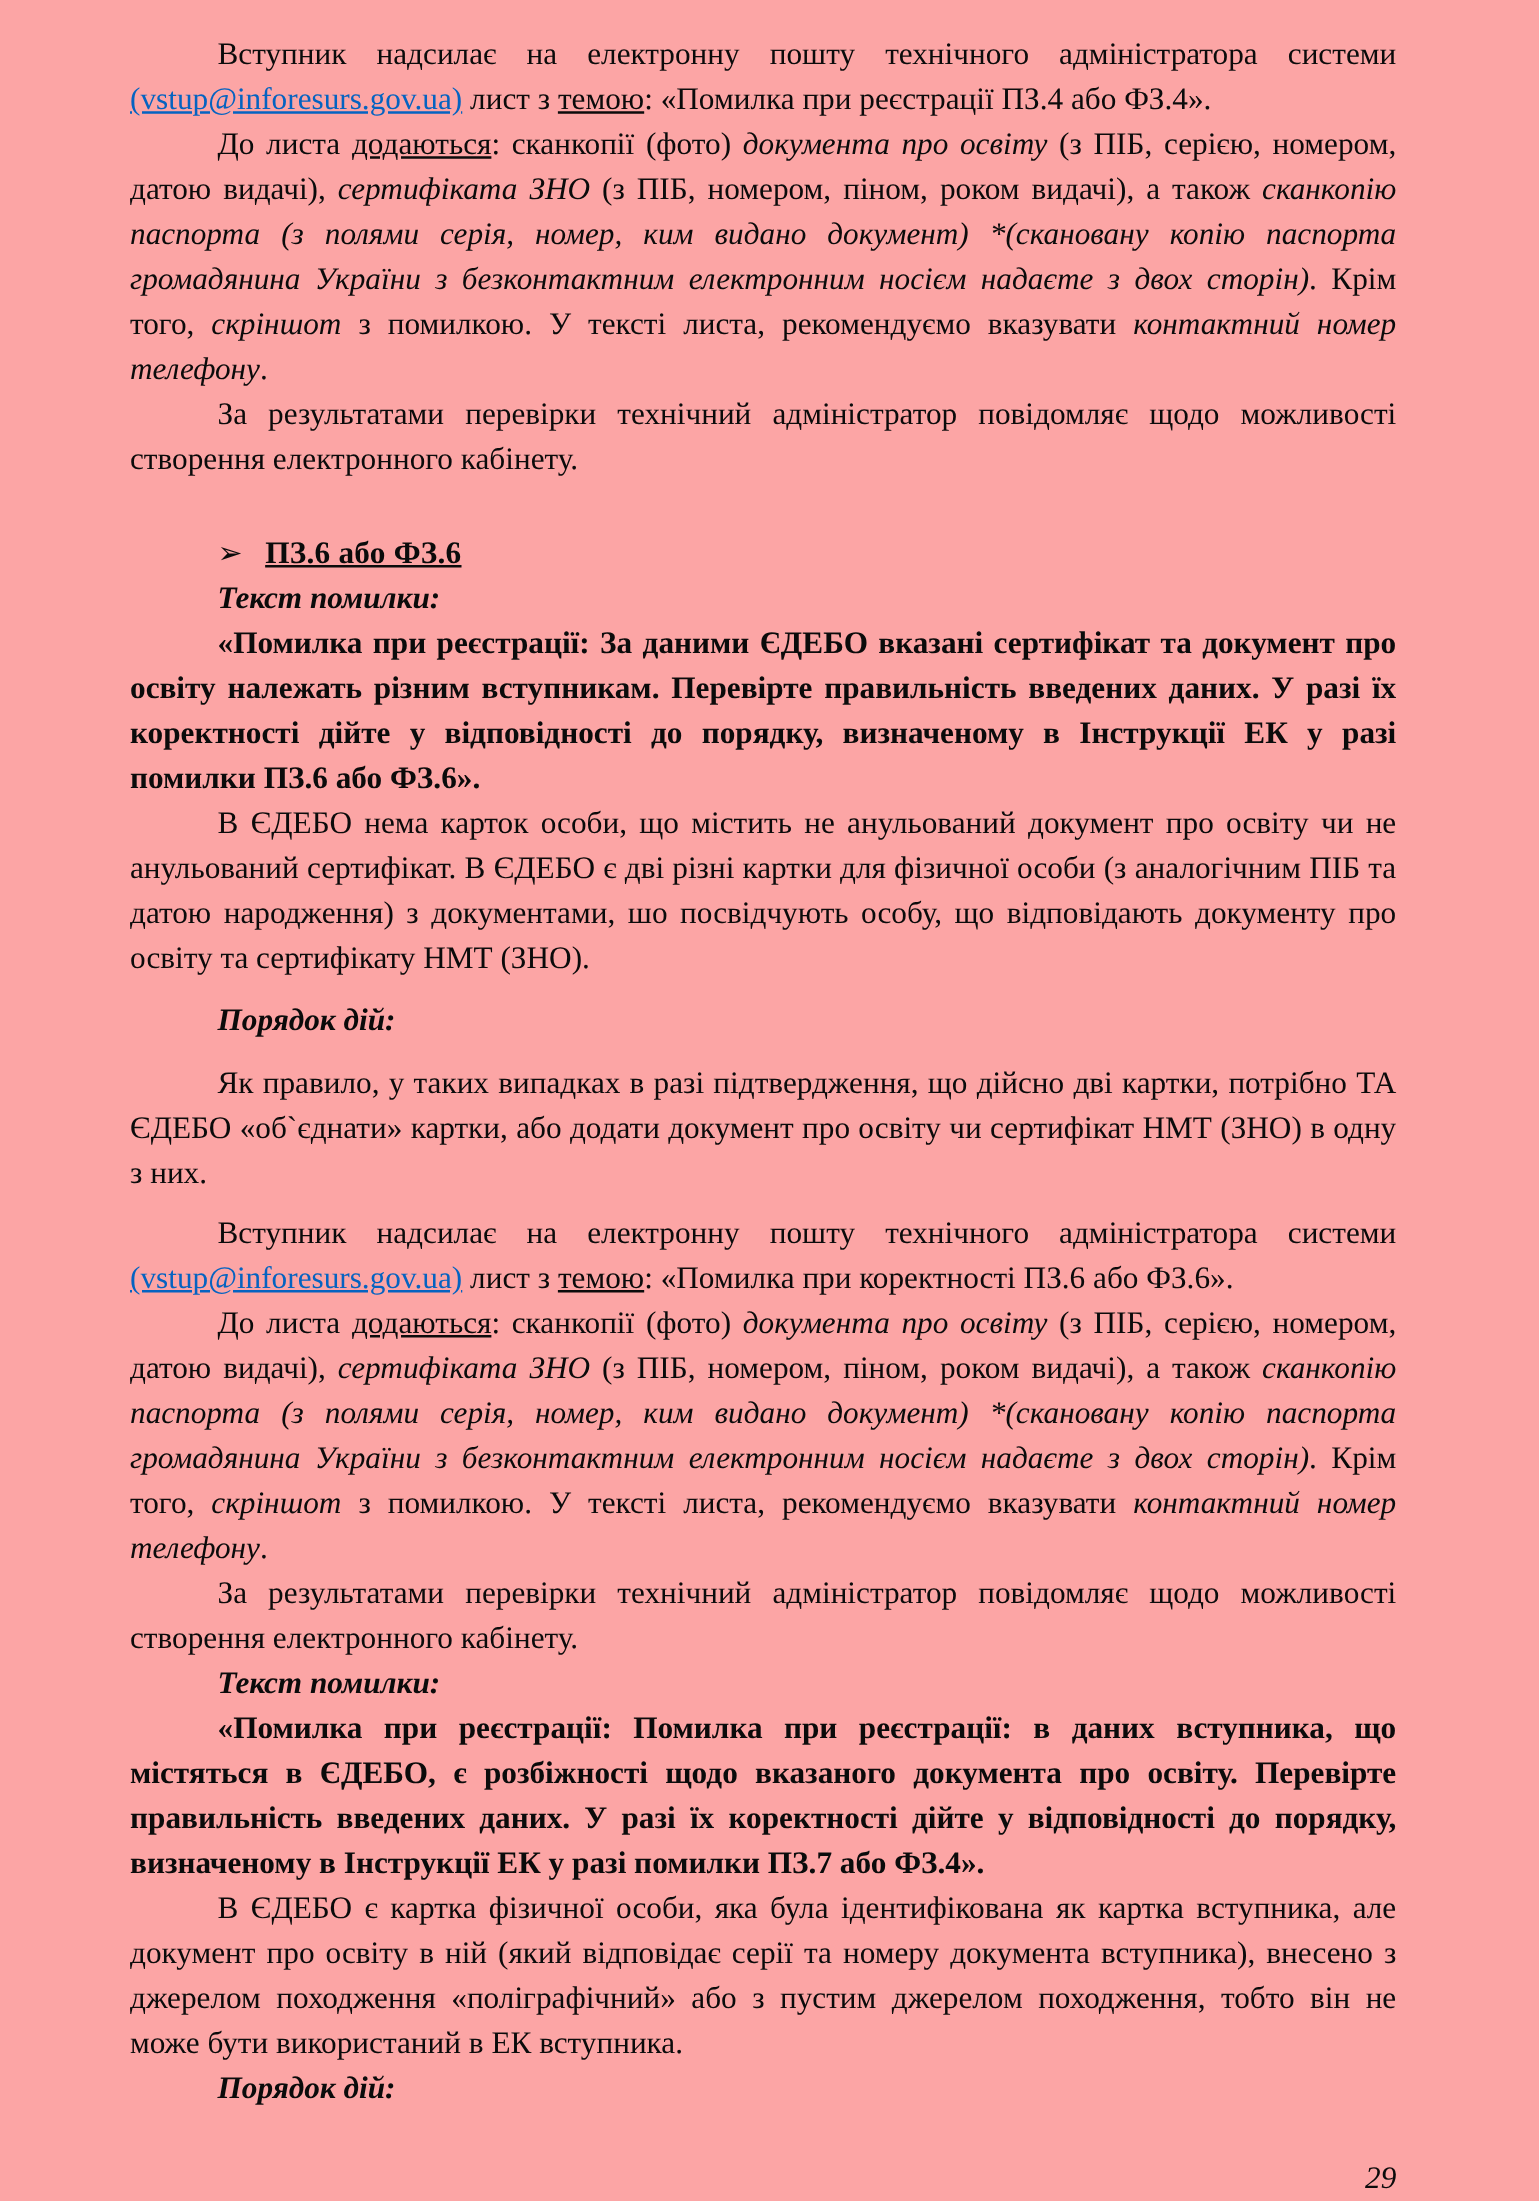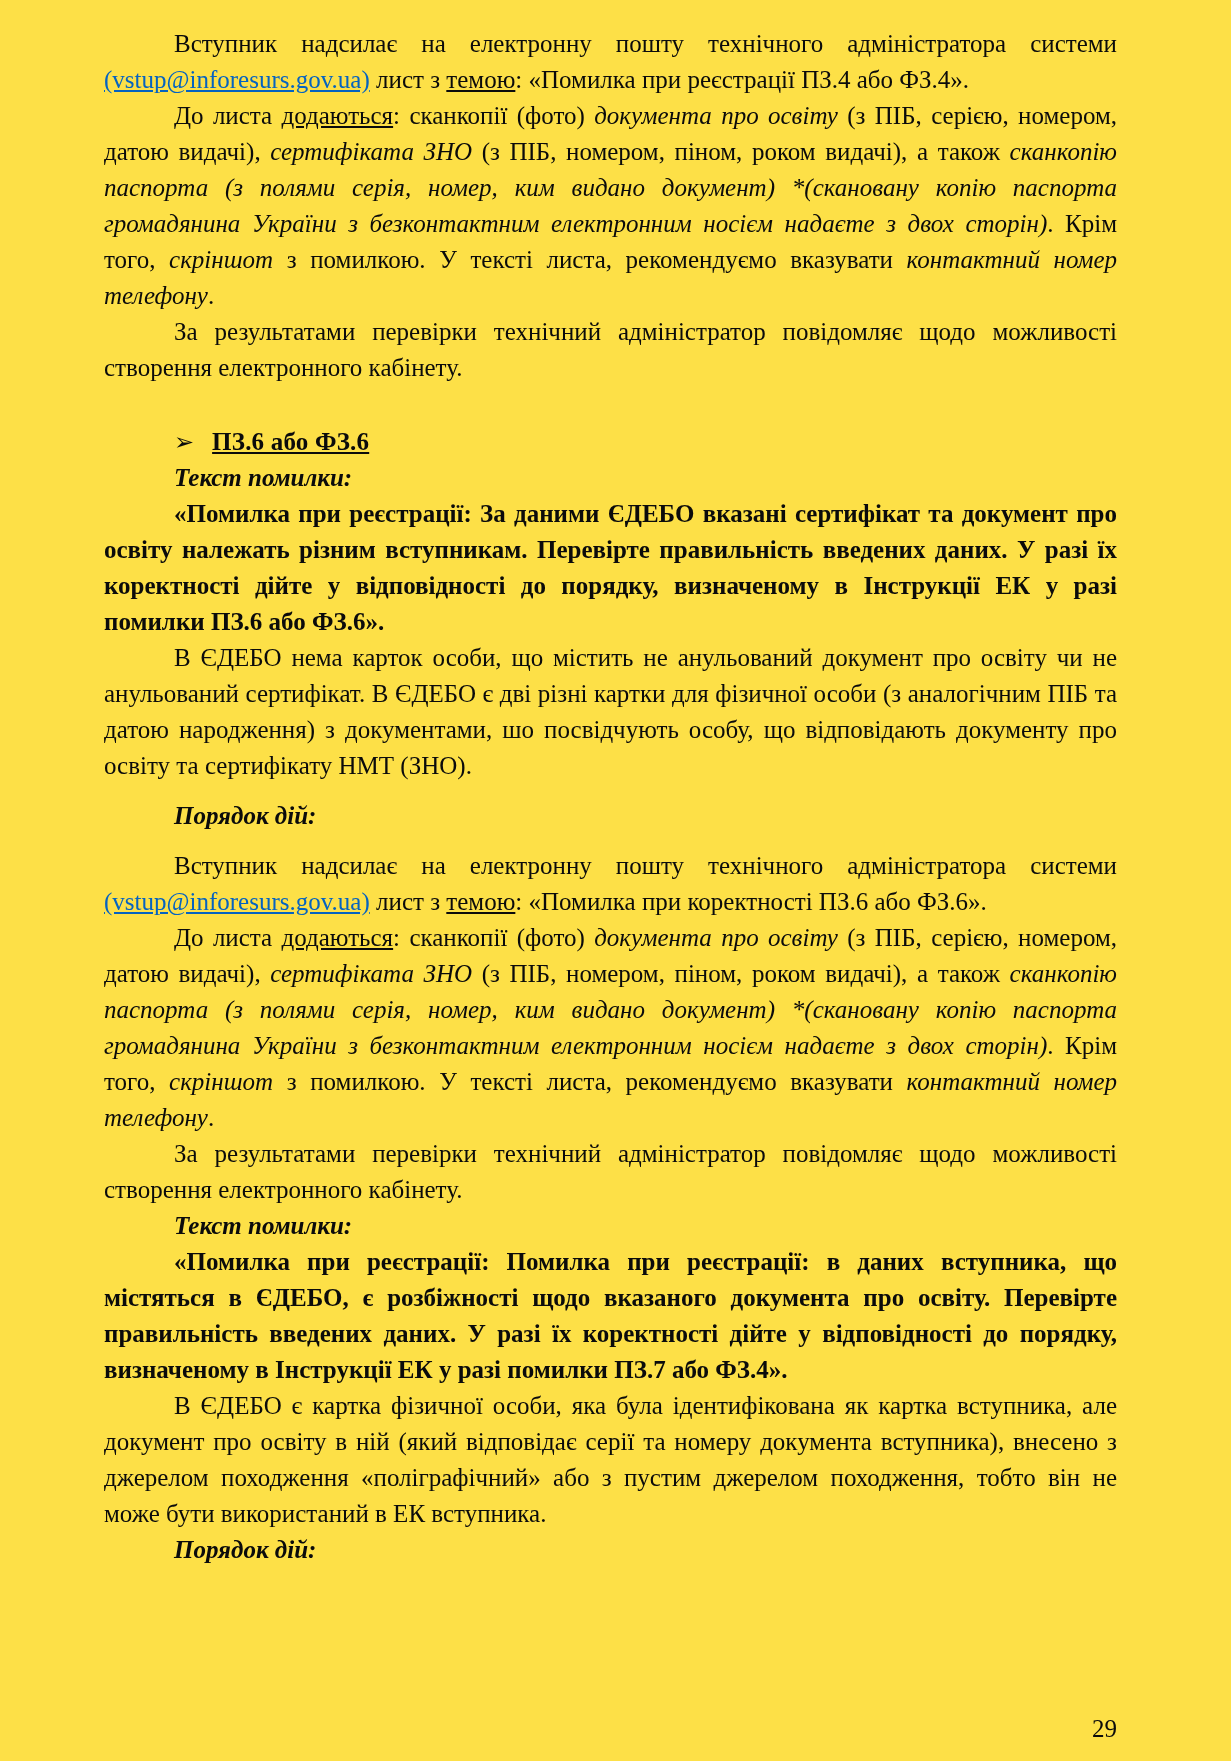--- a/index.html
+++ b/index.html
@@ -1,19 +1,19 @@
 <!DOCTYPE html>
 <html lang="uk"><head>
 <meta charset="utf-8">
 <style>
   html,body{margin:0;padding:0;background:#ffffff;}
   .page{
     position:relative;
     width:1231px;height:1761px;
-    background:#fde047;
+    background:#fca5a5;
     box-sizing:border-box;
     padding:26px 114px 0 104px;
     font-family:"Liberation Serif","DejaVu Serif",serif;
     font-size:25px;
     line-height:36px;
     color:#0b0b0b;
     overflow:hidden;
   }
   .par{
     margin:0;
@@ -54,22 +54,23 @@
   .bi{font-weight:normal;font-style:italic;}
   .ul{text-decoration:underline;}
   a.email{
     color:#0563C1;
     text-decoration:underline;
     cursor:pointer;
   }
   .page-number{
     position:absolute;
     right:114px;
-    bottom:14px;
+    bottom:0;
     font-size:25px;
+    font-style:italic;
   }
 </style>
 </head>
 <body>
 
 <div class="page">
 
   <p class="par">
     <span>Вступник надсилає на електронну пошту технічного адміністратора системи </span><a class="email">(vstup@inforesurs.gov.ua)</a><span> лист з </span><span class="ul">темою</span><span>: «Помилка при реєстрації ПЗ.4 або ФЗ.4».</span>
   </p>
@@ -85,20 +86,21 @@
   </div>
 
   <p class="label">Текст помилки:</p>
 
   <p class="error-text">«Помилка при реєстрації: За даними ЄДЕБО вказані сертифікат та документ про освіту належать різним вступникам. Перевірте правильність введених даних. У разі їх коректності дійте у відповідності до порядку, визначеному в Інструкції ЕК у разі помилки ПЗ.6 або ФЗ.6».</p>
 
   <p class="par">В ЄДЕБО нема карток особи, що містить не анульований документ про освіту чи не анульований сертифікат. В ЄДЕБО є дві різні картки для фізичної особи (з аналогічним ПІБ та датою народження) з документами, шо посвідчують особу, що відповідають документу про освіту та сертифікату НМТ (ЗНО).</p>
 
   <p class="label spaced">Порядок дій:</p>
 
+  <p class="par">Як правило, у таких випадках в разі підтвердження, що дійсно дві картки, потрібно ТА ЄДЕБО «об`єднати» картки, або додати документ про освіту чи сертифікат НМТ (ЗНО) в одну з них.</p>
 
   <p class="par gap-top">
     <span>Вступник надсилає на електронну пошту технічного адміністратора системи </span><a class="email">(vstup@inforesurs.gov.ua)</a><span> лист з </span><span class="ul">темою</span><span>: «Помилка при коректності ПЗ.6 або ФЗ.6».</span>
   </p>
 
   <p class="par">
     <span>До листа </span><span class="ul">додаються</span><span>: сканкопії (фото) </span><span class="it">документа про освіту</span><span> (з ПІБ, серією, номером, датою видачі), </span><span class="it">сертифіката ЗНО</span><span> (з ПІБ, номером, піном, роком видачі), а також </span><span class="it">сканкопію паспорта (з полями серія, номер, ким видано документ) </span><span class="bi">*(скановану копію паспорта громадянина України з безконтактним електронним носієм надаєте з двох сторін)</span><span>. Крім того, </span><span class="it">скріншот</span><span> з помилкою. У тексті листа, рекомендуємо вказувати </span><span class="bi">контактний номер телефону</span><span>.</span>
   </p>
 
   <p class="par">За результатами перевірки технічний адміністратор повідомляє щодо можливості створення електронного кабінету.</p>

